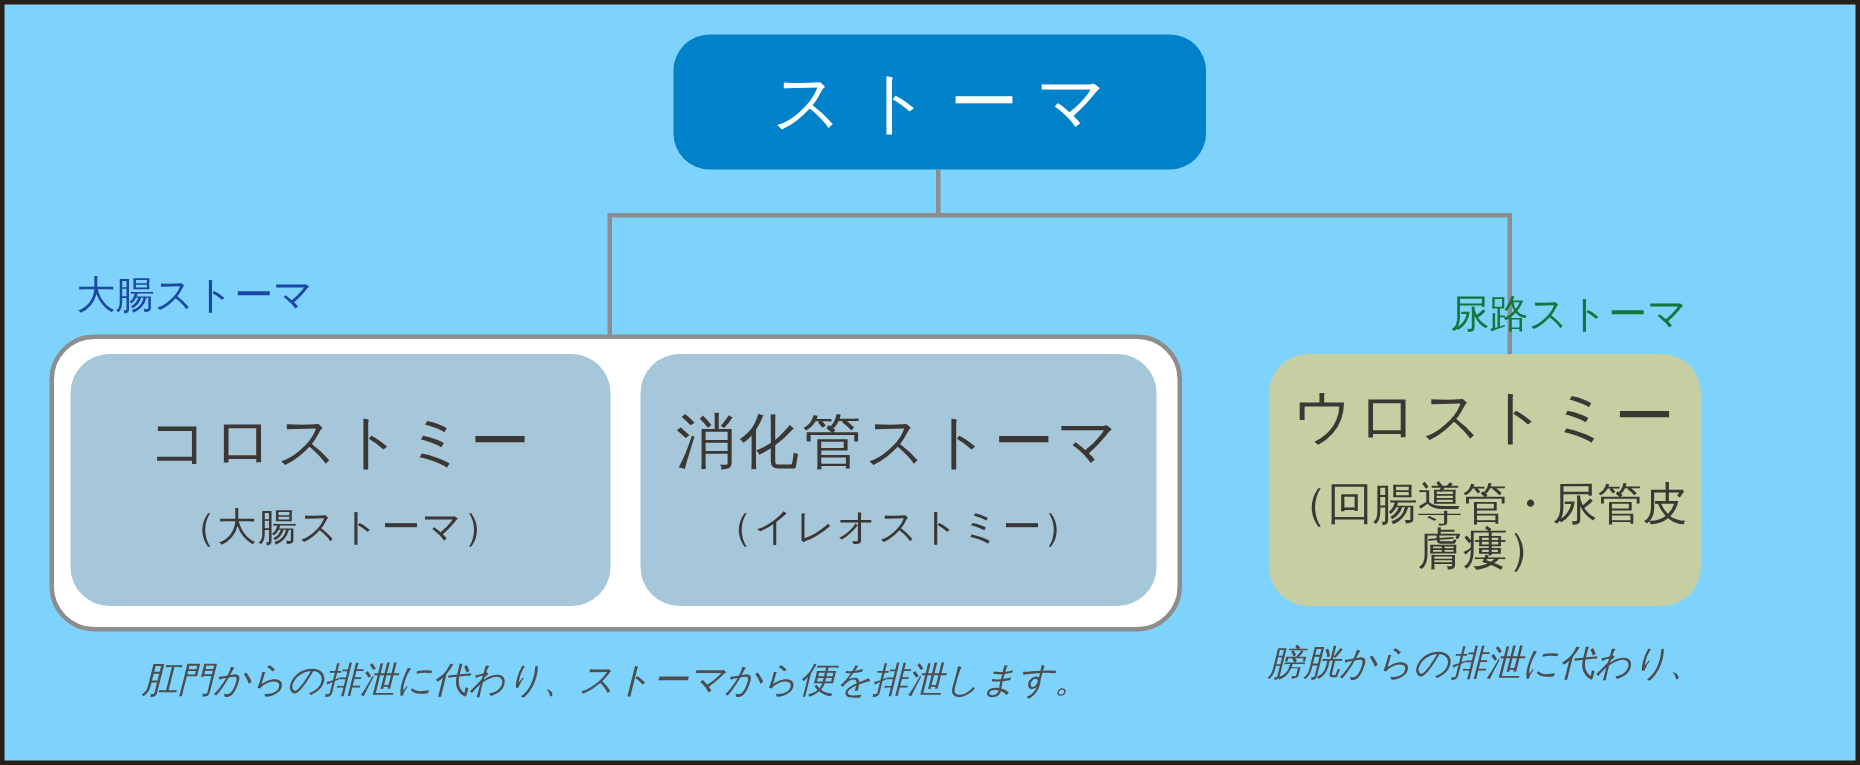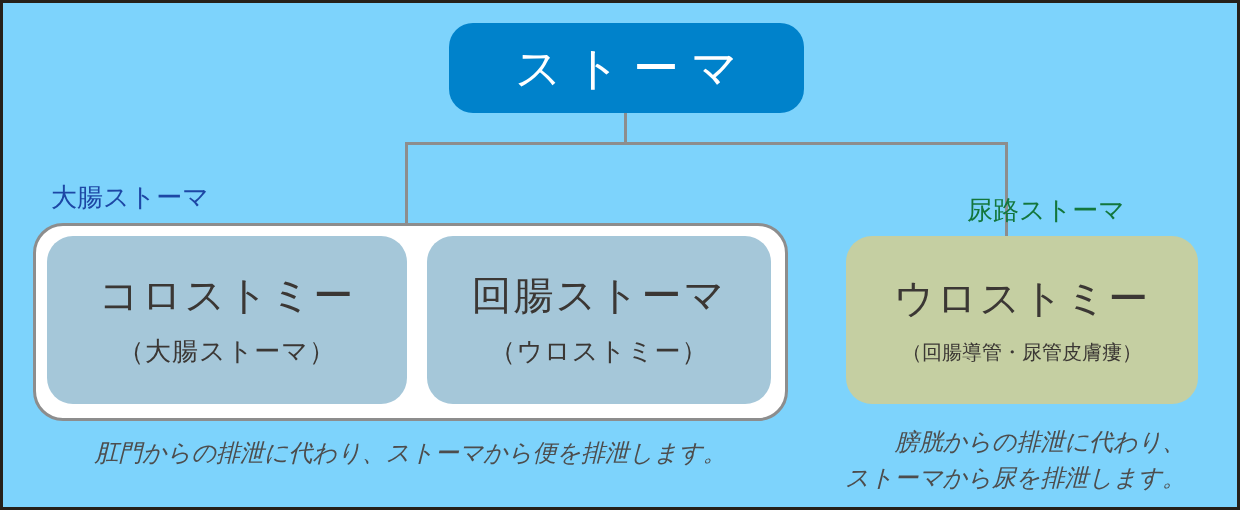--- a/index.html
+++ b/index.html
@@ -77,22 +77,22 @@
     border-radius: 26px;
     display: flex; flex-direction: column;
     align-items: center; justify-content: center;
     color: var(--node-text);
     text-align: center;
   }
   .node .node-title   { font-size: 40px; line-height: 1; letter-spacing: 2px; }
   .node .node-subtitle{ font-size: 26px; line-height: 1; margin-top: 24px; letter-spacing: 1px; font-family: Liberation Serif, serif; }
   #node-colostomy { left: 44px;  width: 360px; background: var(--digestive-box-bg); }
   #node-ileostomy { left: 424px; width: 344px; background: var(--digestive-box-bg); }
-  #node-urostomy  { left: 843px; width: 352px; background: var(--urinary-box-bg); }
-  #node-urostomy .node-subtitle { font-size: 20px; letter-spacing: 0; }
+  #node-urostomy  { left: 843px; width: 288px; background: var(--urinary-box-bg); }
+  #node-urostomy .node-subtitle { font-size: 30px; letter-spacing: 0; }
   
   .caption {
     position: absolute;
     font-size: 24px;
     color: var(--caption-color);
     line-height: 36px;
     font-style: italic;
   }
   #caption-digestive {
     left: 30px; top: 432px;
@@ -124,29 +124,28 @@
   <div id="label-urinary" class="branch-label">尿路ストーマ</div>
 
   <div class="group-outline"></div>
 
   <div id="node-colostomy" class="node">
     <div class="node-title">コロストミー</div>
     <div class="node-subtitle">（大腸ストーマ）</div>
   </div>
 
   <div id="node-ileostomy" class="node">
-    <div class="node-title">回腸ストーマ</div>
-    <div class="node-subtitle">（ウロストミー）</div>
+    <div class="node-title">消化管ストーマ</div>
+    <div class="node-subtitle">（イレオストミー）</div>
   </div>
 
   <div id="node-urostomy" class="node">
     <div class="node-title">ウロストミー</div>
     <div class="node-subtitle">（回腸導管・尿管皮膚瘻）</div>
   </div>
 
   <div id="caption-digestive" class="caption">肛門からの排泄に代わり、ストーマから便を排泄します。</div>
 
   <div id="caption-urinary" class="caption">
     <div>膀胱からの排泄に代わり、</div>
-    <div>ストーマから尿を排泄します。</div>
   </div>
 
 </div>
 
 </body></html>

